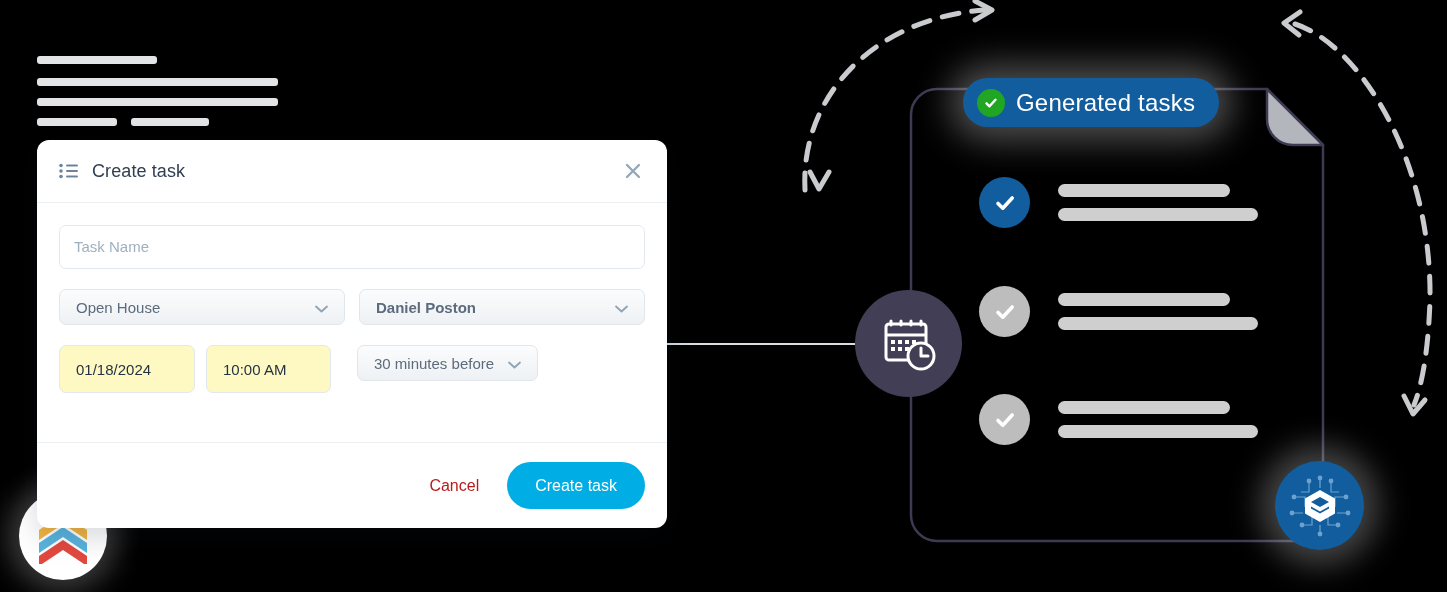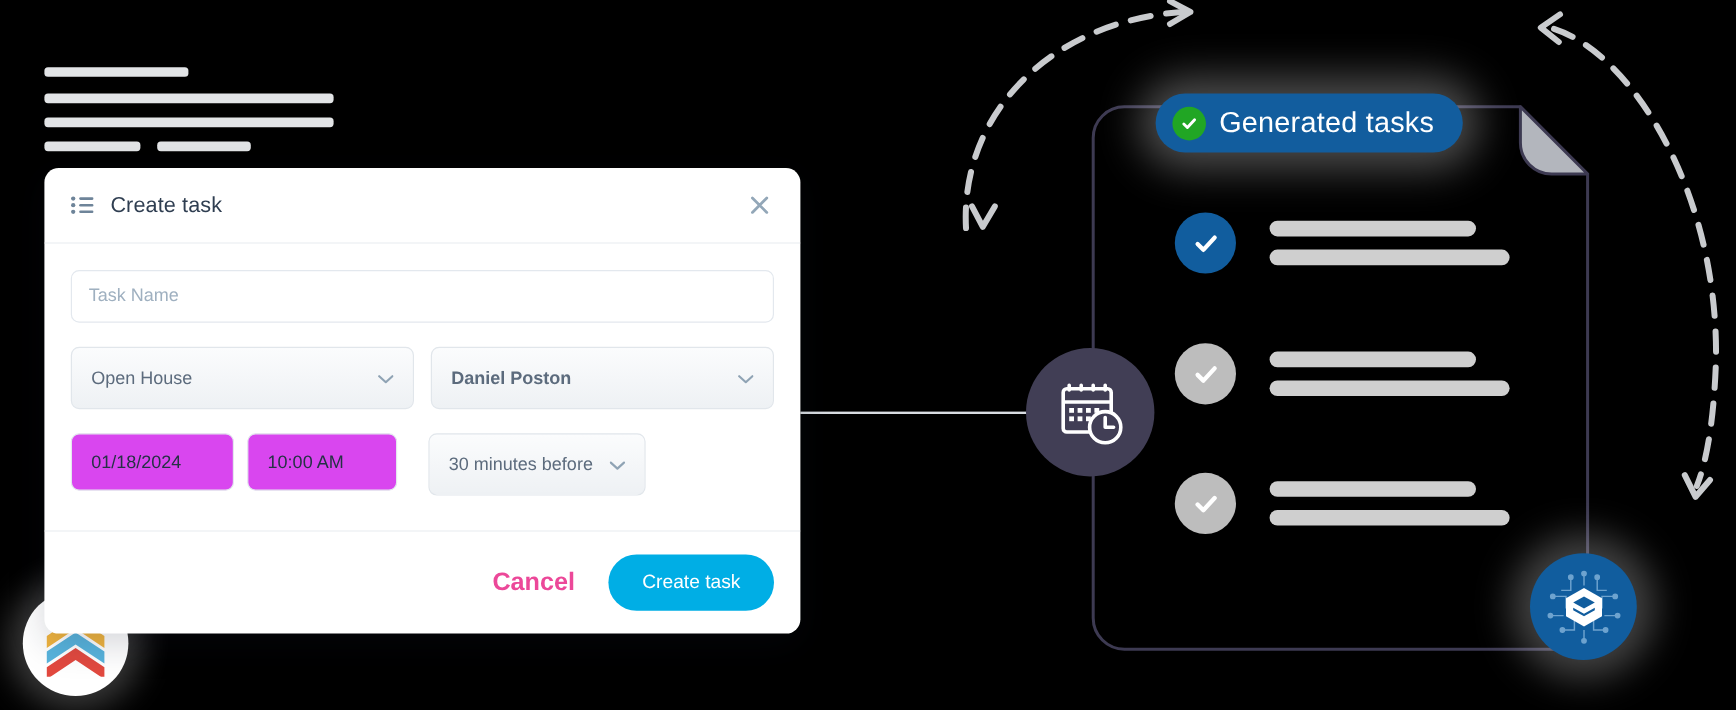--- a/index.html
+++ b/index.html
@@ -23,38 +23,38 @@
   #dlg-close{position:absolute;right:22px;top:19px;width:24px;height:24px;cursor:pointer;}
 
   #dlg-body{padding:22px 22px 0 22px;}
   .txt-input{
     box-sizing:border-box;width:586px;height:44px;border:1px solid #e3e8ee;
     border-radius:7px;background:#fff;color:#9fb0c0;font-size:15px;
     padding:0 14px;line-height:42px;
   }
   .row{display:flex;margin-top:20px;}
   .sel{
-    box-sizing:border-box;height:52px;border:1px solid #e1e6eb;border-radius:7px;
+    box-sizing:border-box;height:36px;border:1px solid #e1e6eb;border-radius:7px;
     background:linear-gradient(#fbfcfd,#eef1f4);
     display:flex;align-items:center;padding:0 16px;color:#5c6b7d;font-size:15px;
     position:relative;
   }
   .sel .cv{margin-left:auto;}
   .sel.fit .cv{margin-left:14px;}
   .field{
     box-sizing:border-box;height:48px;border:1px solid #e3e8ee;border-radius:7px;
-    background:#d946ef;display:flex;align-items:center;padding:0 16px;
+    background:#fef9c3;display:flex;align-items:center;padding:0 16px;
     color:#253244;font-size:15px;
   }
   #dlg-footer{
     position:absolute;left:0;right:0;bottom:0;height:86px;
     border-top:1px solid #eceff2;display:flex;align-items:center;
     justify-content:flex-end;padding-right:22px;box-sizing:border-box;gap:10px;
   }
-  #btn-cancel{font-size:21px;color:#ec4899;padding:10px 18px;cursor:pointer;background:none;border:none;font-family:inherit;font-weight:bold;}
+  #btn-cancel{font-size:16px;color:#b91c1c;padding:10px 18px;cursor:pointer;background:none;border:none;font-family:inherit;}
   #btn-create{
     background:#00AEE5;color:#fff;font-size:16px;border:none;border-radius:24px;
     padding:0 28px;height:47px;cursor:pointer;font-family:inherit;
   }
 
   
   #connector{position:absolute;left:667px;top:343px;width:195px;height:2px;background:#d9dde2;}
 
   
   #doc-card{position:absolute;left:897px;top:75px;width:440px;height:480px;}

